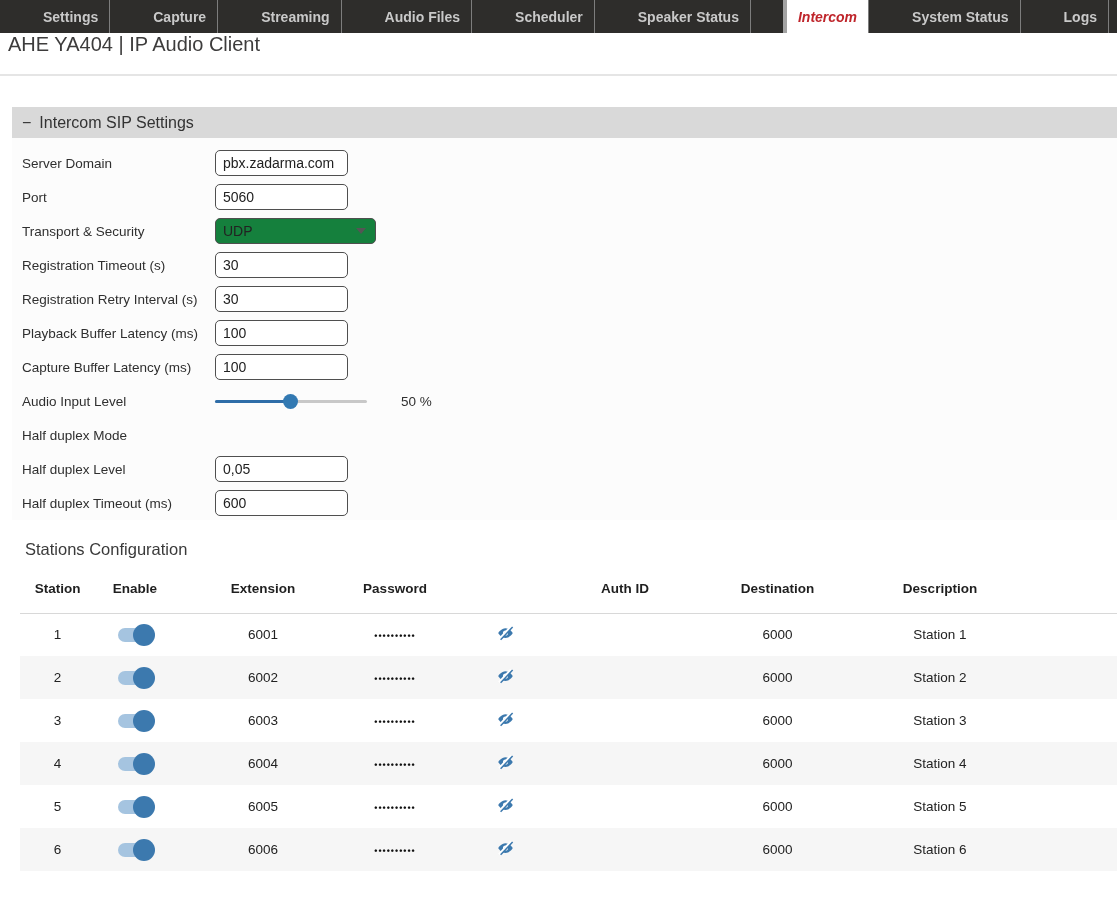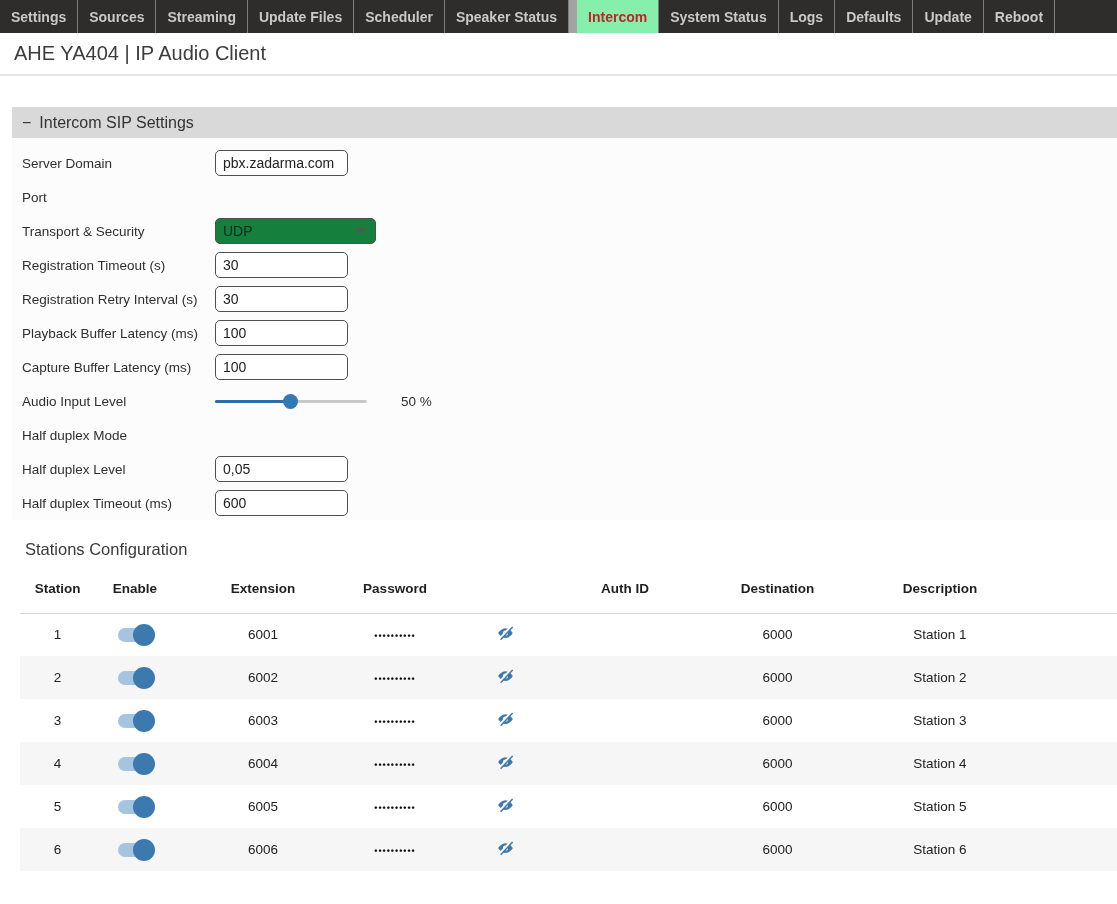--- a/index.html
+++ b/index.html
@@ -23,36 +23,37 @@
     display: flex;
     align-items: center;
     padding: 0 11px;
     font-size: 14px;
     font-weight: bold;
     color: #c9c9c9;
     border-right: 1px solid #7d7d7d;
     cursor: pointer;
     white-space: nowrap;
     text-decoration: none;
+    margin-left: 32px;
   }
   .tab.active {
-    background: #86efac;
+    background: #ffffff;
     color: #bf252b;
-    border-left: 8px solid #a3a3a3;
+    border-left: 4px solid #a3a3a3;
     border-right: 1px solid #7d7d7d;
+    font-style: italic;
   }
 
   
   .titlebar {
     height: 43px;
     background: #ffffff;
     border-bottom: 2px solid #e5e5e5;
     display: flex;
-    align-items: center;
-    padding-left: 14px;
+    padding-left: 8px;
   }
   .titlebar h1 {
     font-size: 20px;
     font-weight: 400;
     color: #3d3c3c;
   }
 
   
   .panel { margin: 31px 0 0 12px; }
   .panel-header {
@@ -205,23 +206,23 @@
     color: #111;
     font-weight: bold;
   }
   .eye-btn { display: inline-block; cursor: pointer; line-height: 0; }
 </style>
 </head>
 <body>
 
 <nav class="navbar">
     <a class="tab">Settings</a>
-    <a class="tab">Sources</a>
+    <a class="tab">Capture</a>
     <a class="tab">Streaming</a>
-    <a class="tab">Update Files</a>
+    <a class="tab">Audio Files</a>
     <a class="tab">Scheduler</a>
     <a class="tab">Speaker Status</a>
     <a class="tab active">Intercom</a>
     <a class="tab">System Status</a>
     <a class="tab">Logs</a>
     <a class="tab">Defaults</a>
     <a class="tab">Update</a>
     <a class="tab">Reboot</a>
   </nav>
 
@@ -234,20 +235,21 @@
     <span class="collapse">−</span>
     <span>Intercom SIP Settings</span>
   </div>
   <div class="panel-body" id="sip-body">
       <div class="form-row">
         <span class="flabel">Server Domain</span>
         <input type="text" class="tinput" value="pbx.zadarma.com" style="">
       </div>
       <div class="form-row">
         <span class="flabel">Port</span>
+        <input type="text" class="tinput" value="5060" style="">
       </div>
       <div class="form-row">
         <span class="flabel">Transport &amp; Security</span>
         <div class="select-box">
           <span>UDP</span>
           <span class="caret"></span>
         </div>
       </div>
       <div class="form-row">
         <span class="flabel">Registration Timeout (s)</span>

